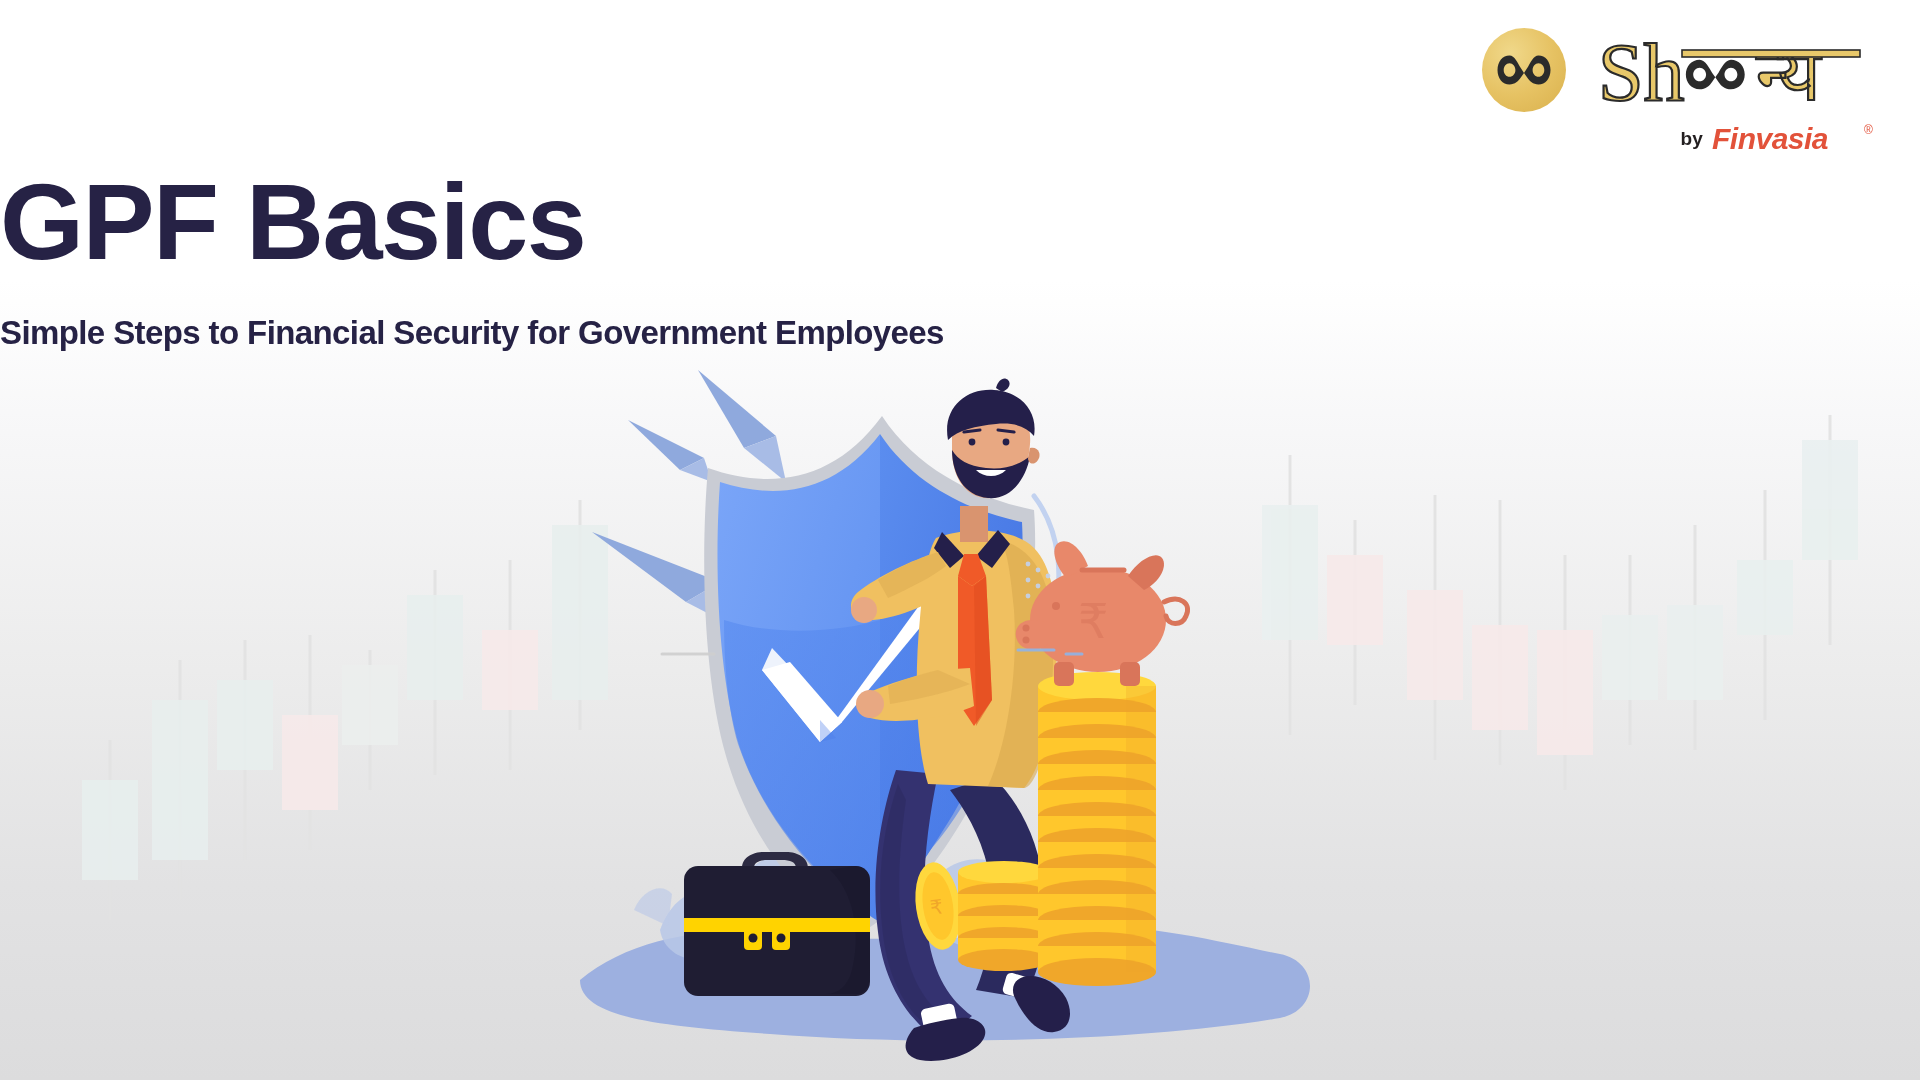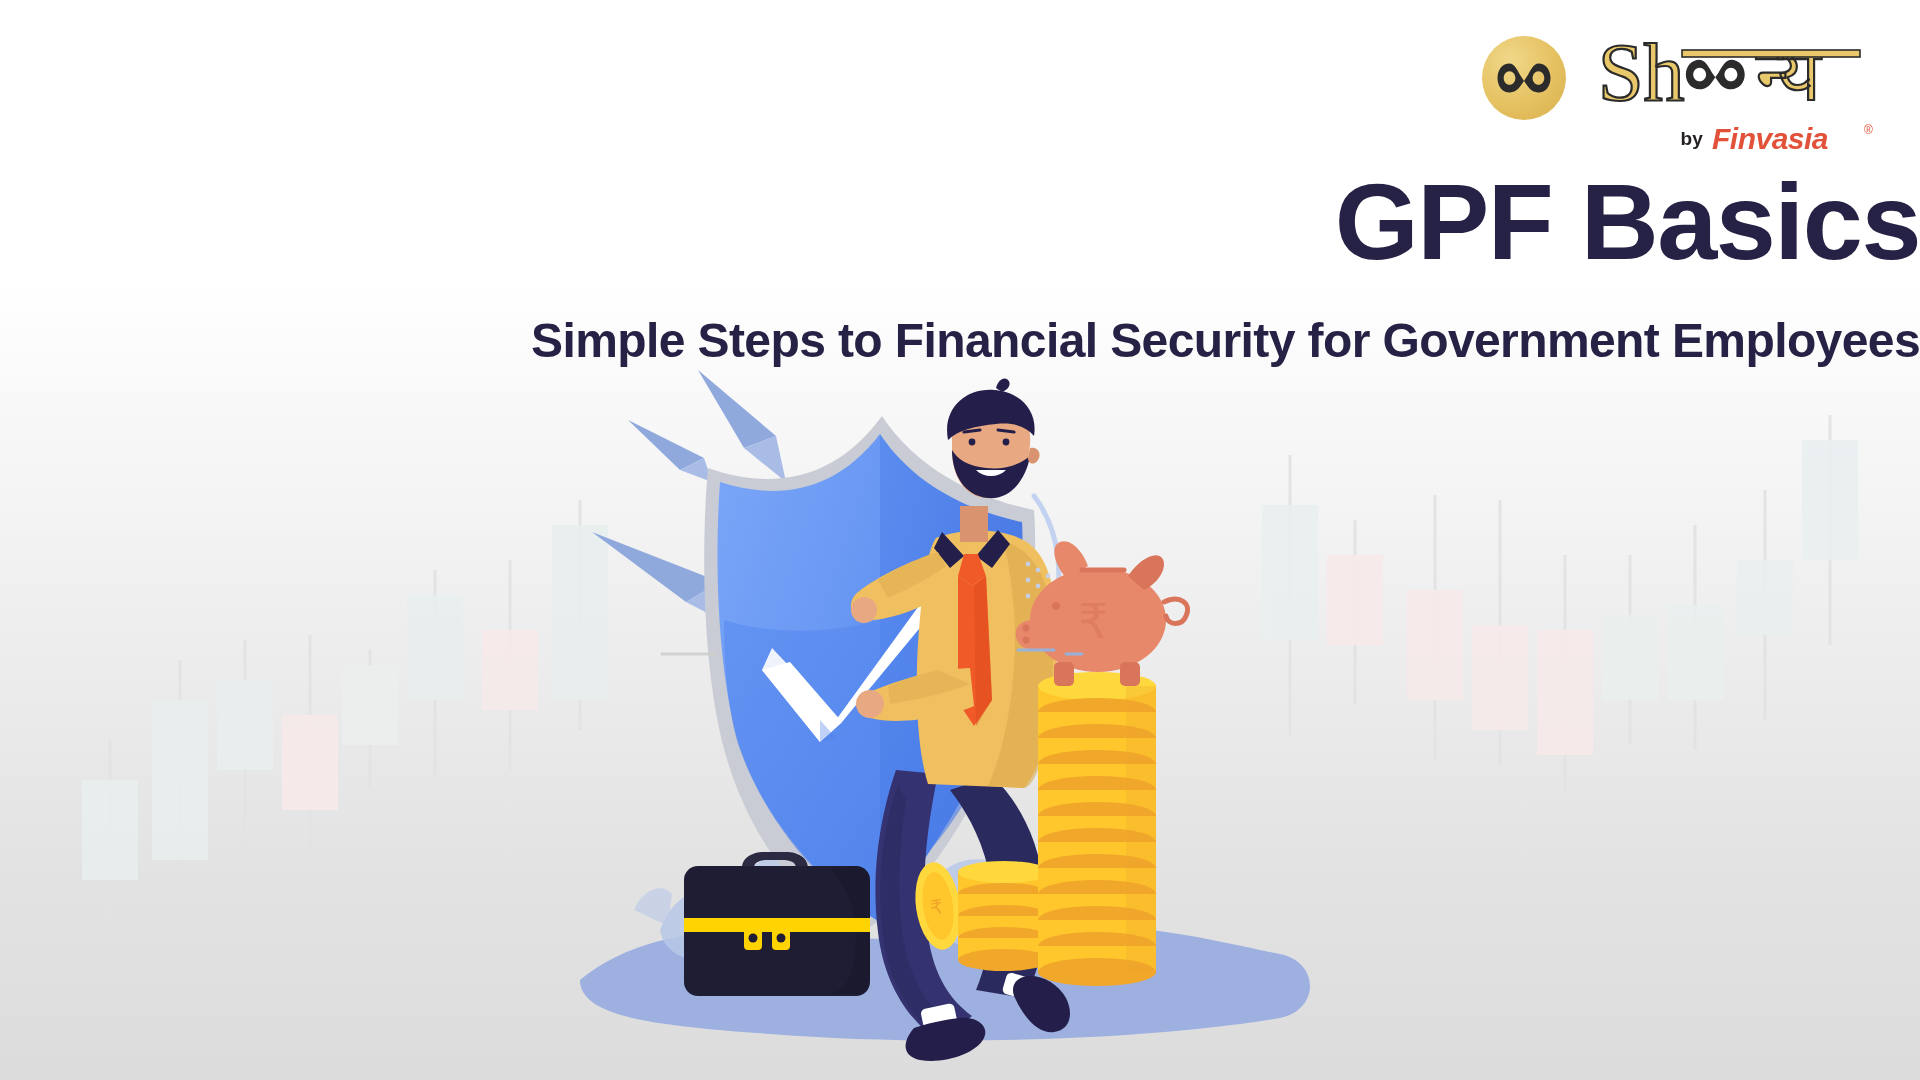--- a/index.html
+++ b/index.html
@@ -10,38 +10,38 @@
     position:relative;
   }
   .stage { position:absolute; inset:0; }
 
   
   .bg-chart { position:absolute; inset:0; z-index:0; pointer-events:none; }
 
   
   .logo { position:absolute; top:28px; right:22px; z-index:30;
           display:flex; flex-direction:column; align-items:flex-end; }
-  .logo-row { display:flex; align-items:flex-end; gap:32px; }
+  .logo-row { display:flex; align-items:flex-start; gap:32px; }
   .logo-mark { width:84px; height:84px; border-radius:50%;
                background:radial-gradient(circle at 34% 30%,#f0d88a 0%,#e6c263 52%,#d9b04c 100%);
                display:flex; align-items:center; justify-content:center; }
   .logo-word { display:flex; align-items:baseline; }
   .logo-by { margin-top:2px; margin-right:4px; display:flex; align-items:center; gap:9px; }
   .by-txt { font-size:19px; font-weight:700; color:#231f20; letter-spacing:.2px; }
 
   
-  .titles { position:absolute; top:0; left:0; width:1920px; z-index:25; text-align:right; }
+  .titles { position:absolute; top:0; left:0; width:1920px; z-index:25; text-align:left; }
   .page-title {
     margin-top:168px;
     font-size:108px; line-height:1.0; font-weight:800; letter-spacing:-1.5px;
     color:#262245;
   }
   .page-subtitle {
     margin-top:40px;
-    font-size:48px; line-height:1.05; font-weight:700; letter-spacing:-.6px;
+    font-size:33px; line-height:1.05; font-weight:700; letter-spacing:-.6px;
     color:#262245;
   }
 
   
   .illus { position:absolute; left:620px; top:370px; width:720px; height:710px; z-index:20; }
   .illus svg { display:block; width:100%; height:100%; overflow:visible; }
 </style>
 </head>
 <body>
 

